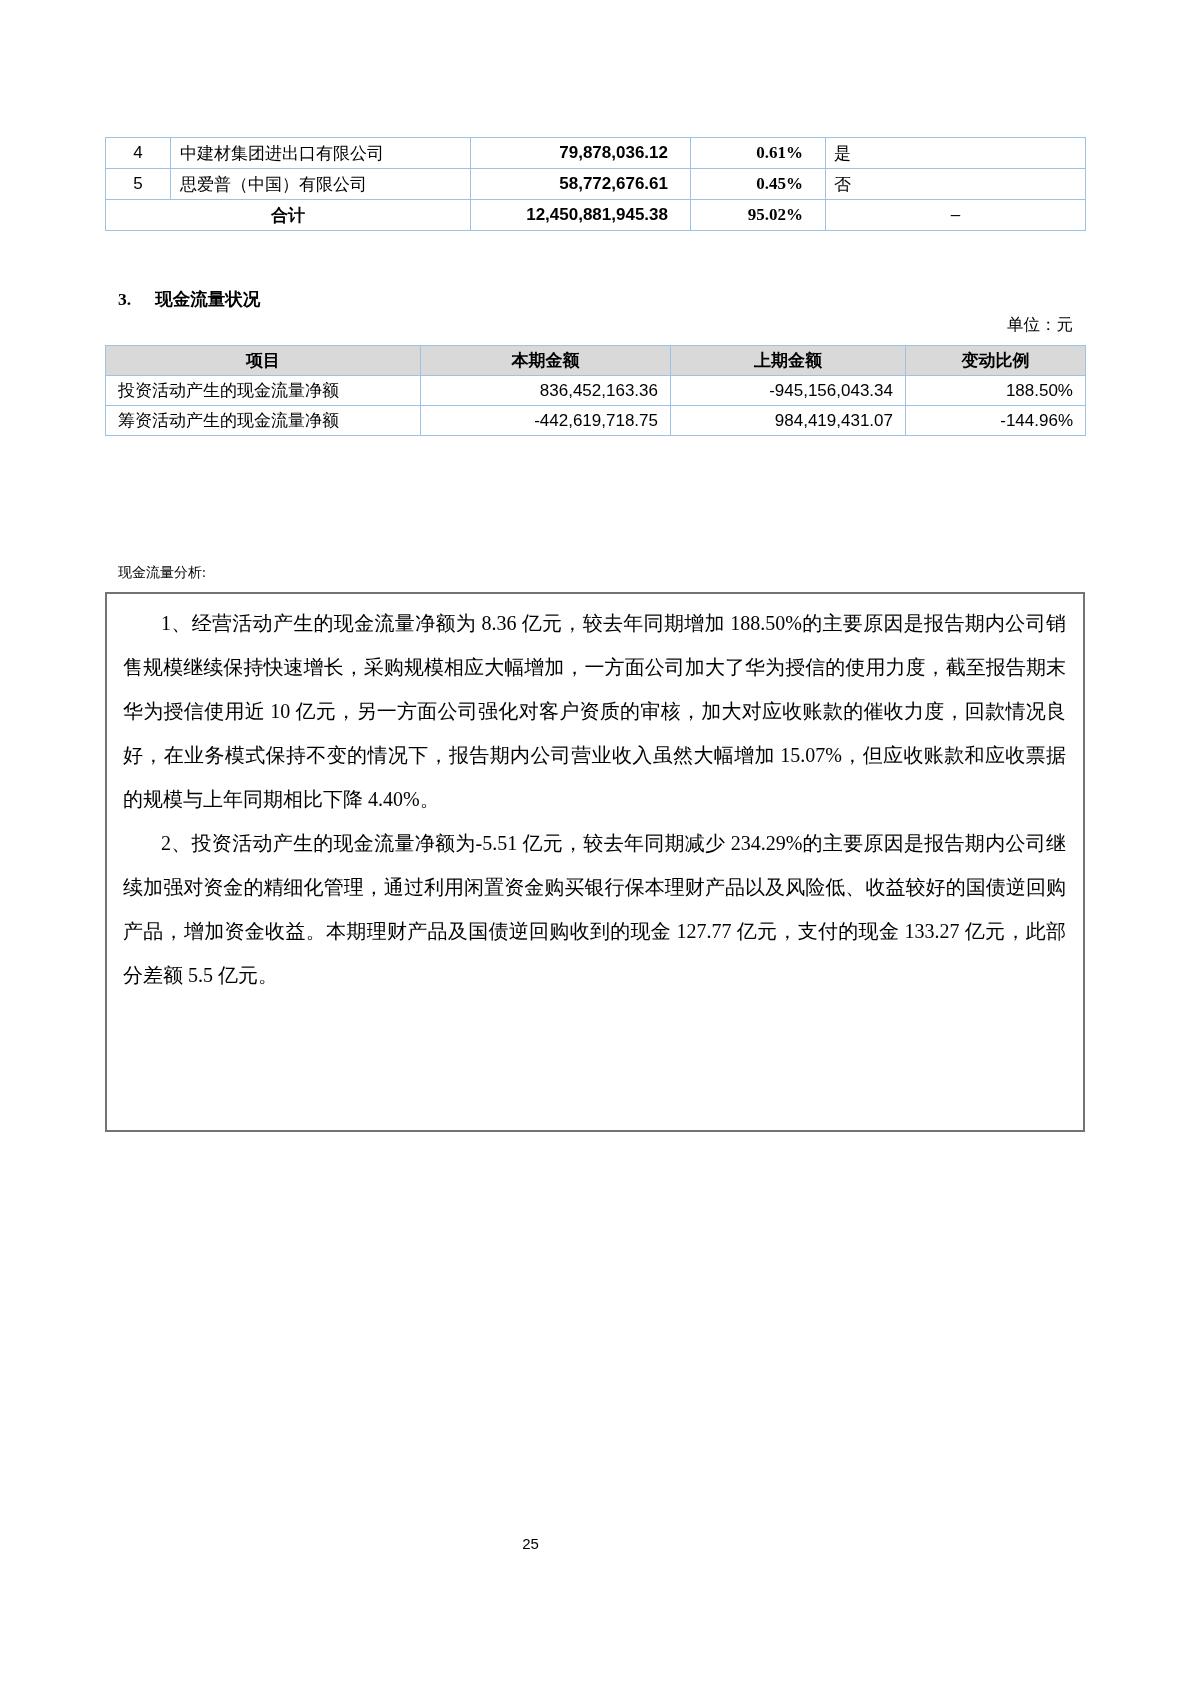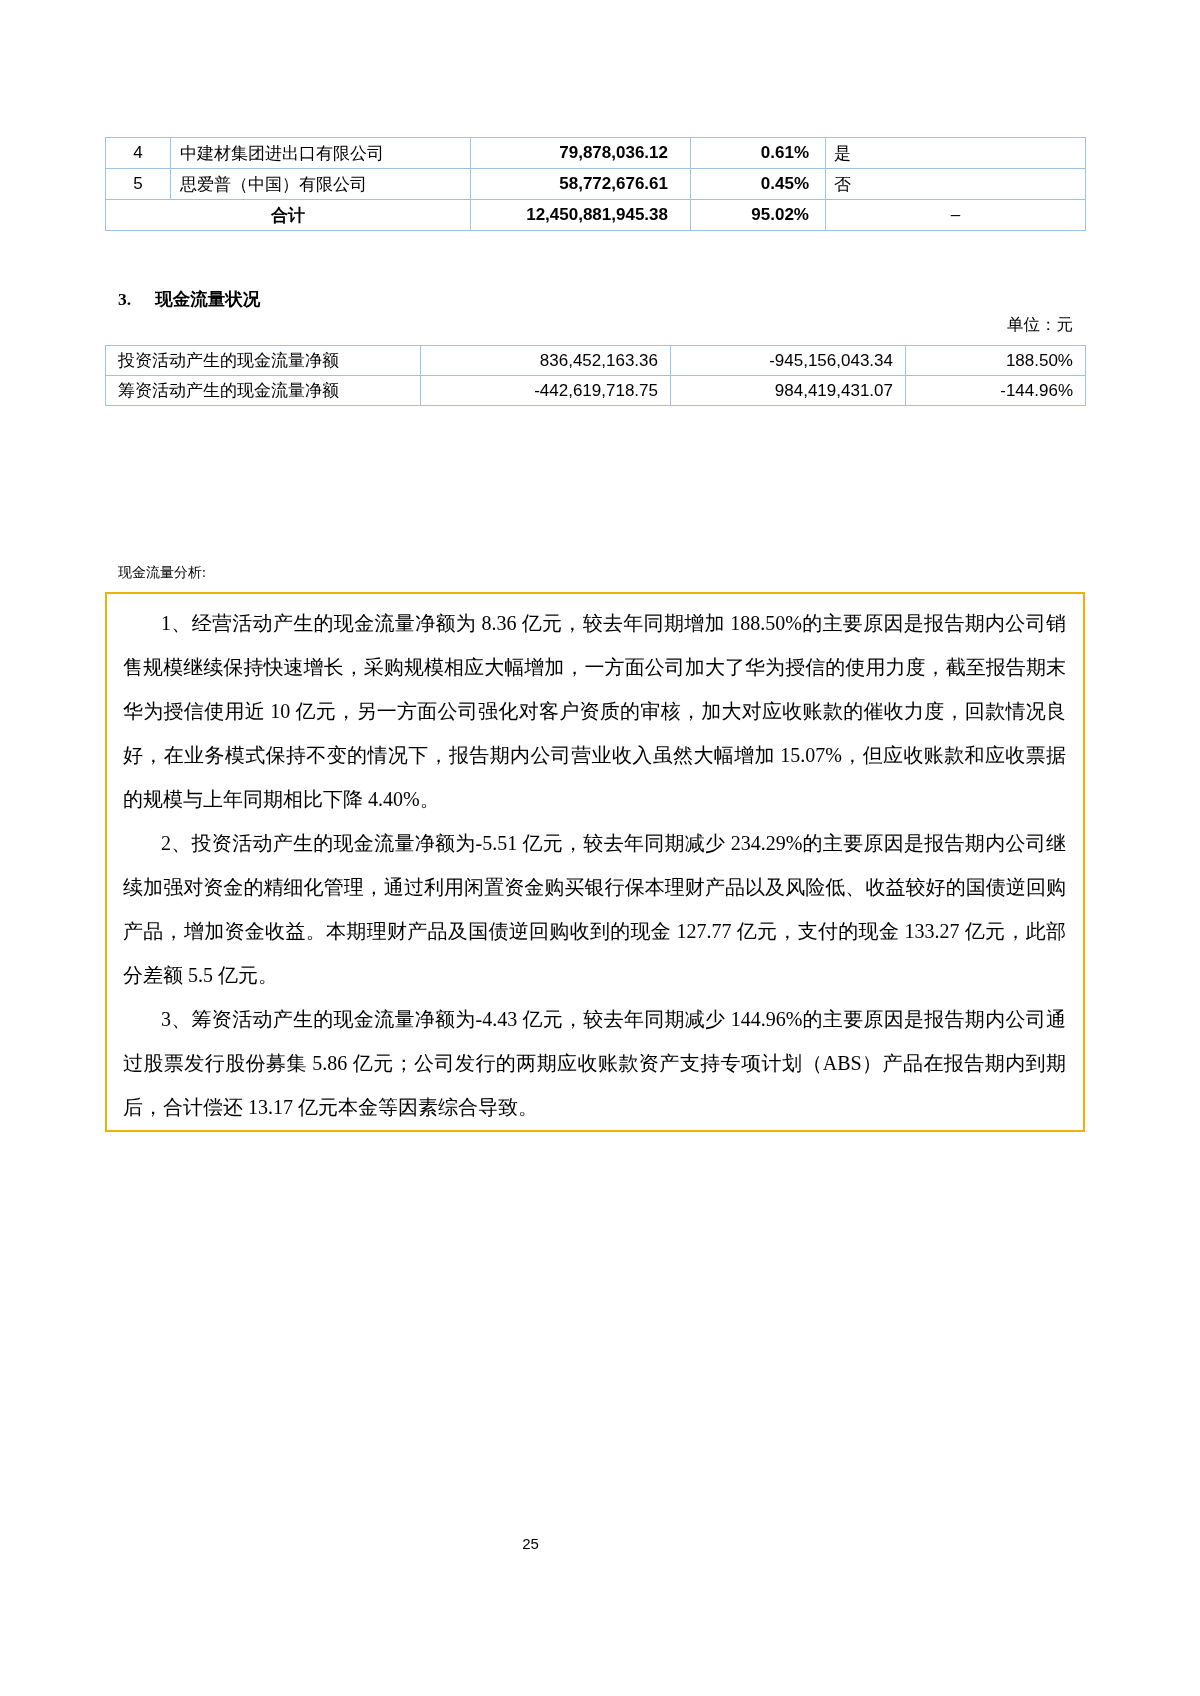--- a/index.html
+++ b/index.html
@@ -13,42 +13,42 @@
 
   table { border-collapse:collapse; table-layout:fixed; }
   td { border:1.5px solid #9CC2E5; vertical-align:middle; overflow:hidden; white-space:nowrap; }
 
   
   .t-top { position:absolute; left:105px; top:137px; width:980px; }
   .t-top td { height:31px; font-size:17px; }
   .td-seq   { text-align:center; font-family:"Liberation Sans","DejaVu Sans",sans-serif; font-size:16px; }
   .td-name  { text-align:left; padding-left:9px; }
   .td-amt   { text-align:right; padding-right:22px; font-family:"Liberation Sans","DejaVu Sans",sans-serif; font-size:16px; font-weight:700; }
-  .td-pct   { text-align:right; padding-right:16px; font-family:Liberation Sans, sans-serif; font-size:16px; font-weight:700; }
+  .td-pct   { text-align:right; padding-right:22px; font-family:Liberation Serif, serif; font-size:16px; font-weight:700; }
   .td-flag  { text-align:left; padding-left:8px; }
   .td-total-label { text-align:center; font-weight:700; font-size:17px; }
   .td-dash  { text-align:center; font-family:"Liberation Sans","DejaVu Sans",sans-serif; font-size:16px; }
 
   
   .sec-heading { position:absolute; left:118px; top:287px; font-size:17.5px; font-weight:700; }
   .sec-heading .sec-num { display:inline-block; margin-right:24px; }
   .unit-note { position:absolute; left:105px; top:314px; width:968px; text-align:right; font-size:16.5px; }
 
   
   .t-cash { position:absolute; left:105px; top:345px; width:980px; }
   .t-cash td { height:30px; font-size:17px; }
   .th-cell { background:#D9D9D9; text-align:center; font-weight:700; font-size:17px; }
   .td-label { text-align:left; padding-left:12px; }
   .td-num { text-align:right; padding-right:12px; font-family:"Liberation Sans","DejaVu Sans",sans-serif; font-size:15.5px; }
 
   
   .analysis-label { position:absolute; left:118px; top:564px; font-size:14px; font-weight:400; }
   .analysis-box {
     position:absolute; left:105px; top:592px; width:980px; height:540px;
-    border:2px solid #eab308; background:#fff;
+    border:2px solid #737373; background:#fff;
     padding:7px 17px 0 16px;
   }
   .analysis-box p {
     font-size:20px; line-height:44px; text-align:justify;
     text-indent:38px; word-break:break-all;
   }
 
   
   .page-number { position:absolute; left:0; top:1535px; width:1061px; text-align:center; font-size:15px; font-family:"Liberation Sans","DejaVu Sans",sans-serif; }
 </style>
@@ -95,37 +95,42 @@
   <div class="unit-note">单位：元</div>
 
   <table class="t-cash">
     <colgroup>
       <col style="width:315px">
         <col style="width:250px">
         <col style="width:235px">
         <col style="width:180px">
     </colgroup>
     <tbody>
+        <tr>
+      <td class="th-cell">项目</td>
+      <td class="th-cell">本期金额</td>
+      <td class="th-cell">上期金额</td>
+      <td class="th-cell">变动比例</td>
+    </tr>
     <tr>
       <td class="td-label">投资活动产生的现金流量净额</td>
       <td class="td-num">836,452,163.36</td>
       <td class="td-num">-945,156,043.34</td>
       <td class="td-num">188.50%</td>
     </tr>
     <tr>
       <td class="td-label">筹资活动产生的现金流量净额</td>
       <td class="td-num">-442,619,718.75</td>
       <td class="td-num">984,419,431.07</td>
       <td class="td-num">-144.96%</td>
     </tr>
   </tbody>
     </table>
 
   <div class="analysis-label">现金流量分析:</div>
   <div class="analysis-box">
     <p>1、经营活动产生的现金流量净额为 8.36 亿元，较去年同期增加 188.50%的主要原因是报告期内公司销售规模继续保持快速增长，采购规模相应大幅增加，一方面公司加大了华为授信的使用力度，截至报告期末华为授信使用近 10 亿元，另一方面公司强化对客户资质的审核，加大对应收账款的催收力度，回款情况良好，在业务模式保持不变的情况下，报告期内公司营业收入虽然大幅增加 15.07%，但应收账款和应收票据的规模与上年同期相比下降 4.40%。</p>
     <p>2、投资活动产生的现金流量净额为-5.51 亿元，较去年同期减少 234.29%的主要原因是报告期内公司继续加强对资金的精细化管理，通过利用闲置资金购买银行保本理财产品以及风险低、收益较好的国债逆回购产品，增加资金收益。本期理财产品及国债逆回购收到的现金 127.77 亿元，支付的现金 133.27 亿元，此部分差额 5.5 亿元。</p>
-    <p>3、筹资活动产生的现金流量净额为-4.43 亿元，较去年同期减少 144.96%的主要原因是报告期内公司通过股票发行股份募集 5.86 亿元；公司发行的两期应收账款资产支持专项计划（ABS）产品在报告期内到期后，合计偿还 13.17 亿元本金等因素综合导致。</p>
   </div>
 
   <div class="page-number">25</div>
 
 </div>
 
 </body></html>

